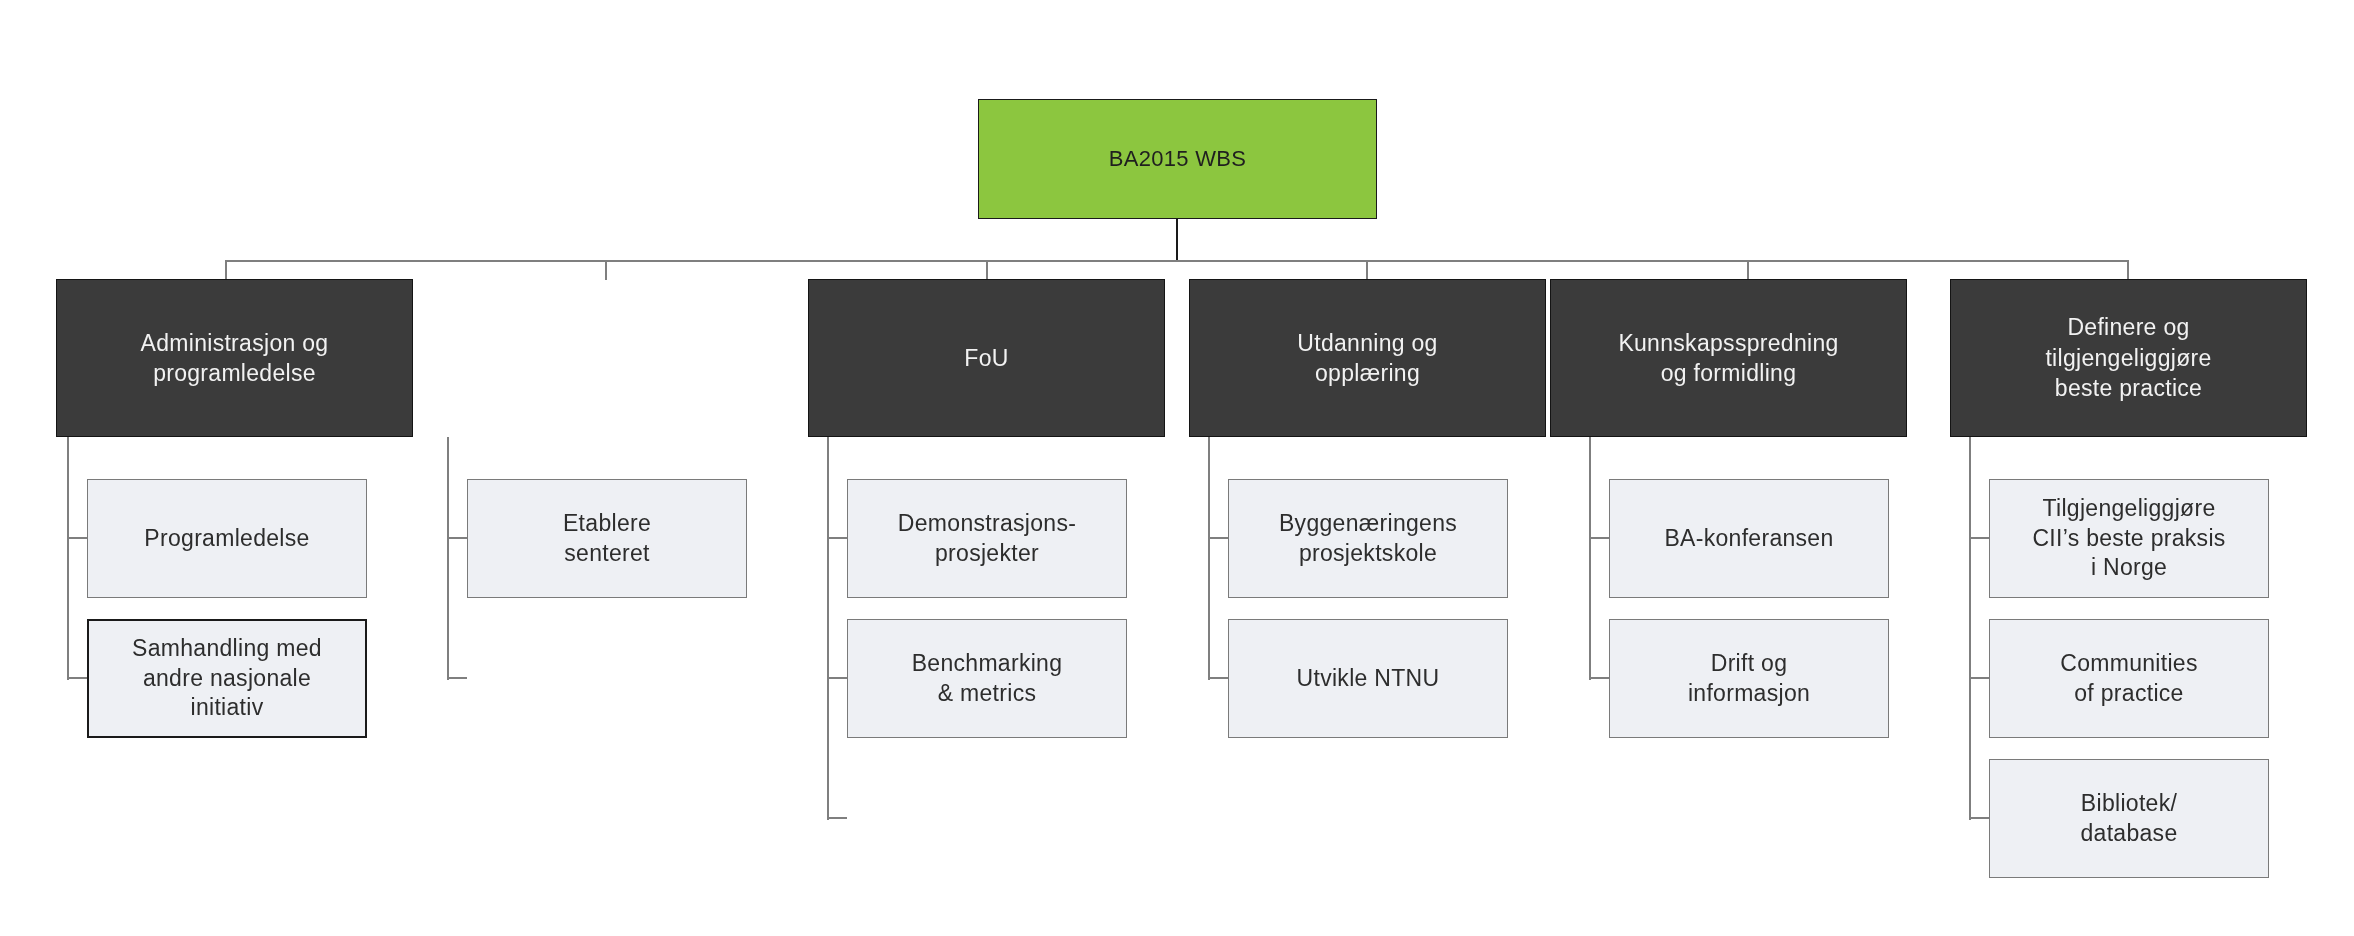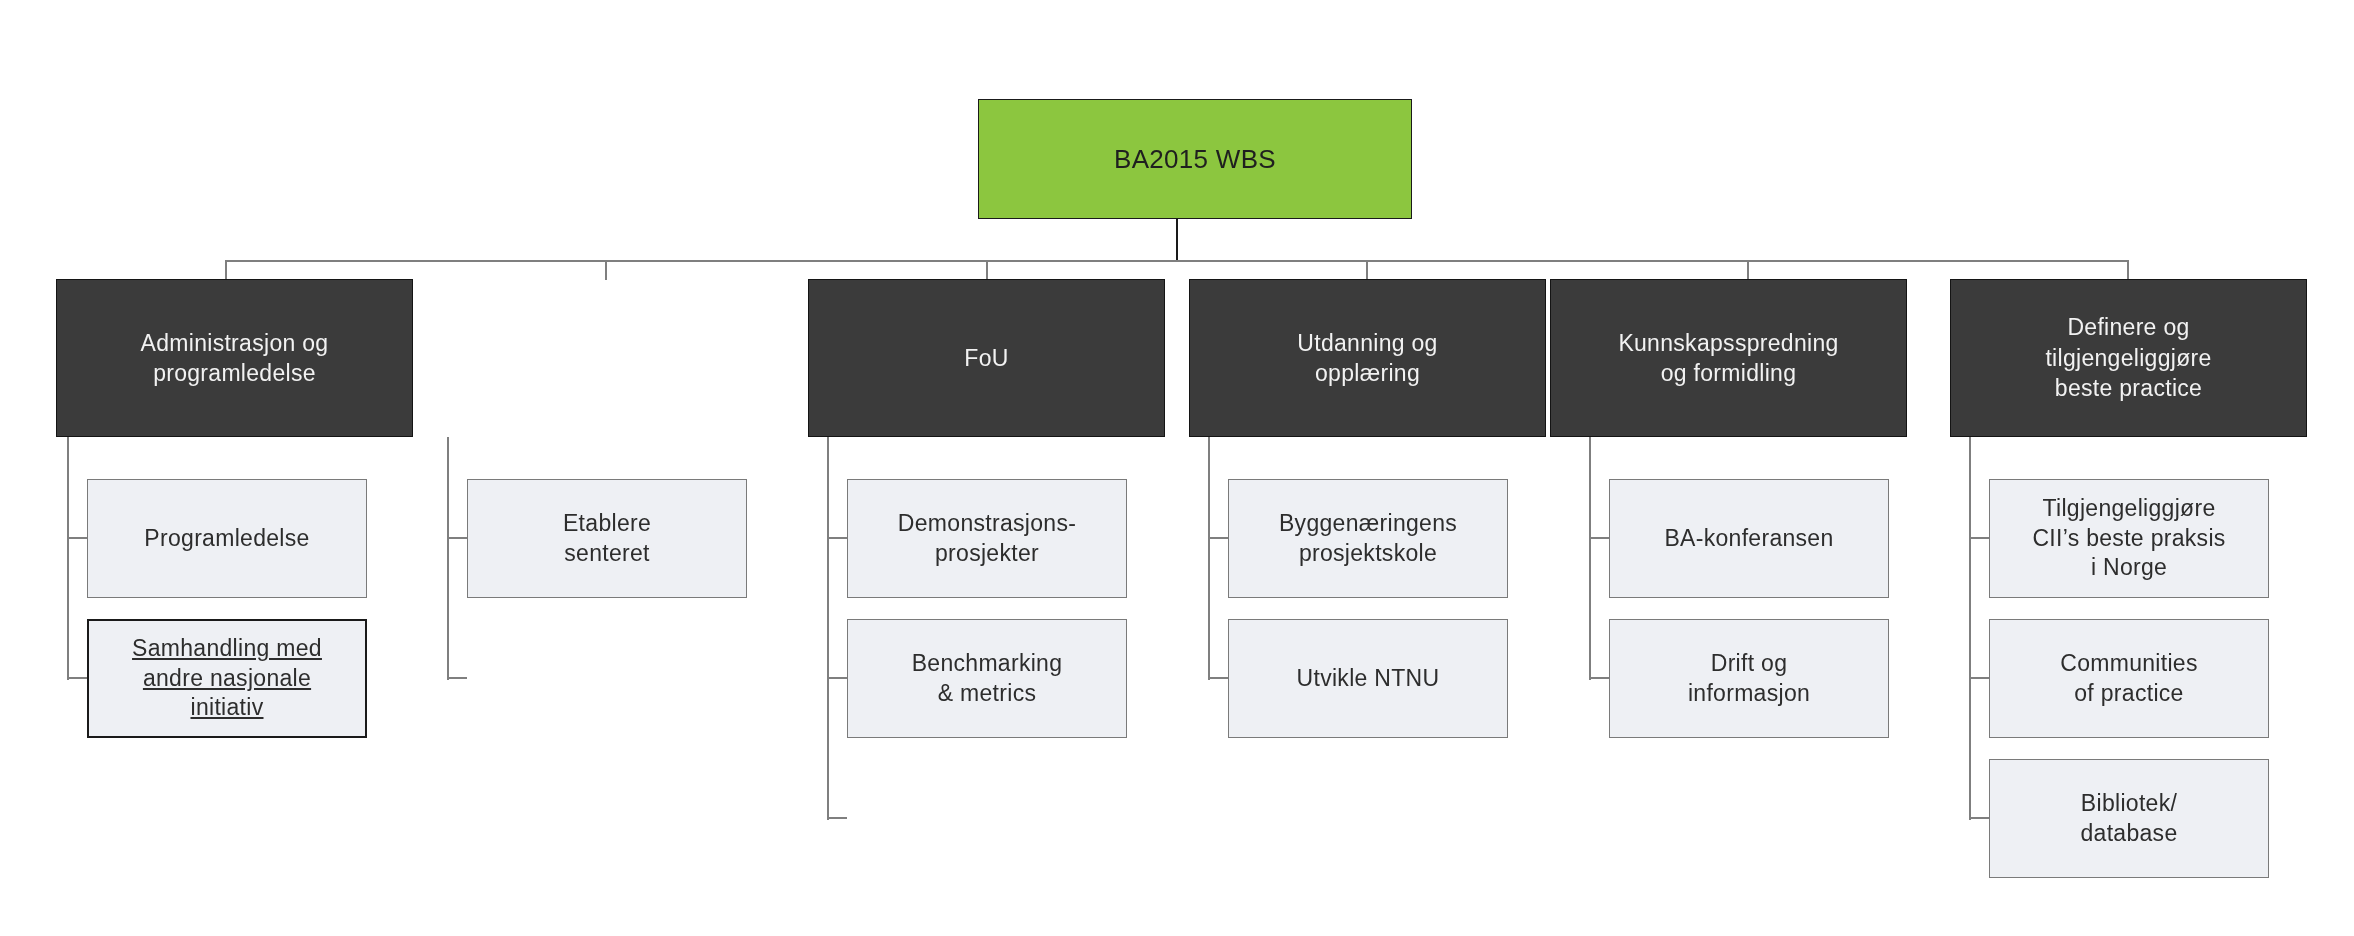--- a/index.html
+++ b/index.html
@@ -9,35 +9,35 @@
     --selected-border:#1a1a1a; --connector:#7f7f7f; --background:#ffffff;
   }
   html,body{margin:0;padding:0;}
   body{background:var(--background);font-family:"Liberation Sans","DejaVu Sans",sans-serif;}
   .canvas{position:relative;width:2354px;height:936px;background:var(--background);overflow:hidden;}
 
   .node{position:absolute;display:flex;align-items:center;justify-content:center;
         text-align:center;box-sizing:border-box;}
   .label{white-space:pre-line;letter-spacing:0.3px;}
 
-  .root{left:978px;top:99px;width:434px;height:120px;
+  .root{left:978px;top:99px;width:399px;height:120px;
         background:var(--root-fill);border:1.5px solid var(--root-border);
-        font-size:26px;color:#1f1f1f;}
+        font-size:22px;color:#1f1f1f;}
 
   .branch{top:279px;width:357px;height:158px;
           background:var(--branch-fill);border:1.5px solid var(--branch-border);
           color:var(--branch-text);font-size:23px;line-height:1.32;}
   .b1{left:56px}.b2{left:428px}.b3{left:808px}.b4{left:1189px}.b5{left:1550px}.b6{left:1950px}
 
   .child{width:280px;height:119px;
          background:var(--child-fill);border:1.5px solid var(--child-border);
          color:var(--child-text);font-size:23px;line-height:1.28;}
   .x1{left:87px}.x2{left:467px}.x3{left:847px}.x4{left:1228px}.x5{left:1609px}.x6{left:1989px}
   .r1{top:479px}.r2{top:619px}.r3{top:759px}
-  .selected{border:2px solid var(--selected-border);text-decoration:underline;}
+  .selected{border:2px solid var(--selected-border);}
 
   .line{position:absolute;background:var(--connector);}
   .line.dark{background:#1a1a1a;}
 </style>
 </head>
 <body>
 
 <div class="canvas">
 
   <div class="node root">

